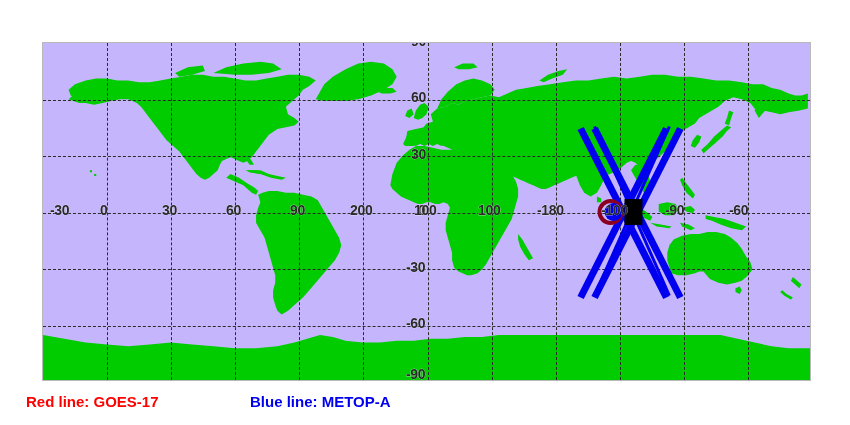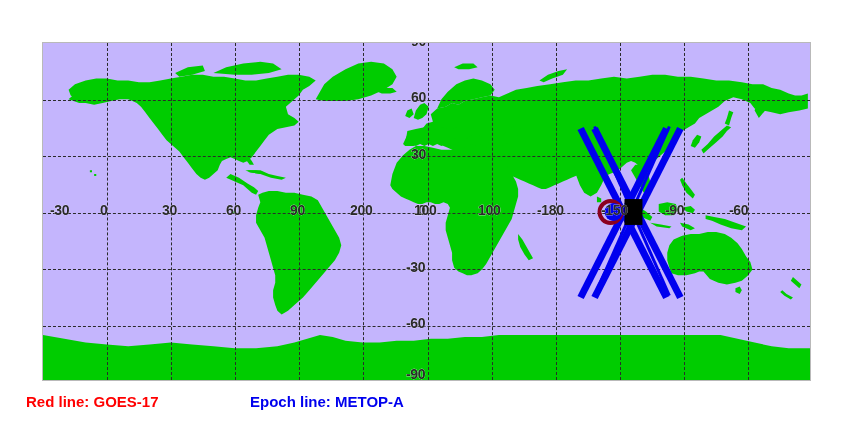--- a/index.html
+++ b/index.html
@@ -297,23 +297,23 @@
 
     <span class="lab" style="left:7px;top:159px;">-30</span>
     <span class="lab" style="left:57px;top:159px;">0</span>
     <span class="lab" style="left:119px;top:159px;">30</span>
     <span class="lab" style="left:183px;top:159px;">60</span>
     <span class="lab" style="left:247px;top:159px;">90</span>
     <span class="lab" style="left:307px;top:159px;">200</span>
     <span class="lab" style="left:371px;top:159px;">100</span>
     <span class="lab" style="left:435px;top:159px;">100</span>
     <span class="lab" style="left:494px;top:159px;">-180</span>
-    <span class="lab" style="left:558px;top:159px;">-150</span>
+    <span class="lab" style="left:558px;top:159px;">-100</span>
     <span class="lab" style="left:622px;top:159px;">-90</span>
     <span class="lab" style="left:686px;top:159px;">-60</span>
   </div>
 
   <div id="legend">
     <span class="lg" id="lg-red">Red line: GOES-17</span>
-    <span class="lg" id="lg-blue">Epoch line: METOP-A</span>
+    <span class="lg" id="lg-blue">Blue line: METOP-A</span>
   </div>
 
 </div>
 
 </body></html>

